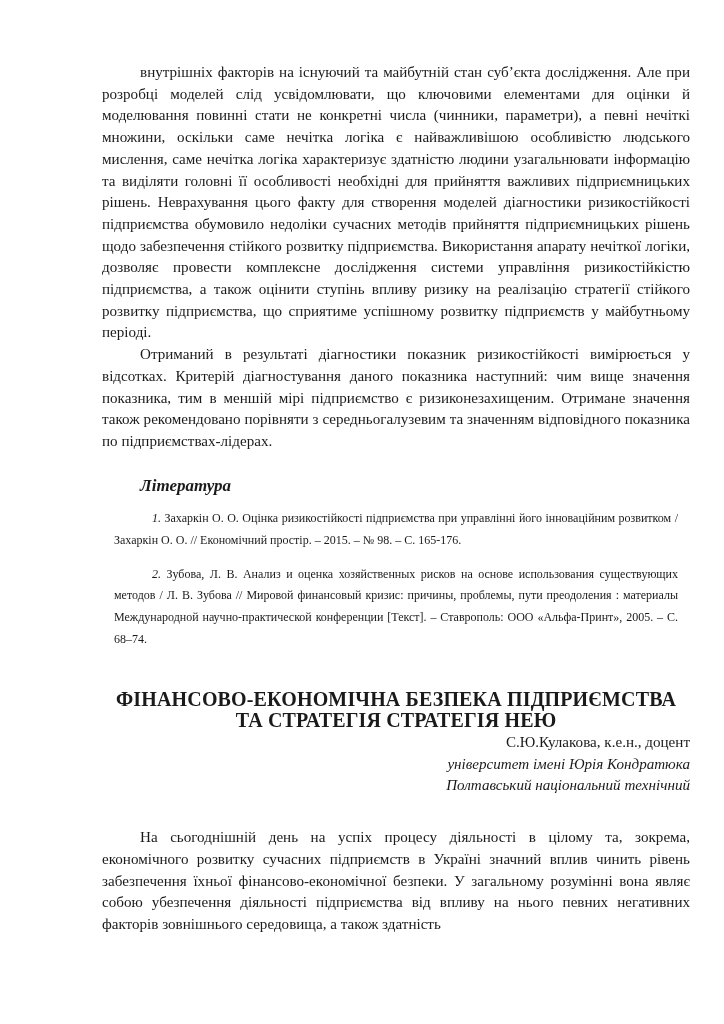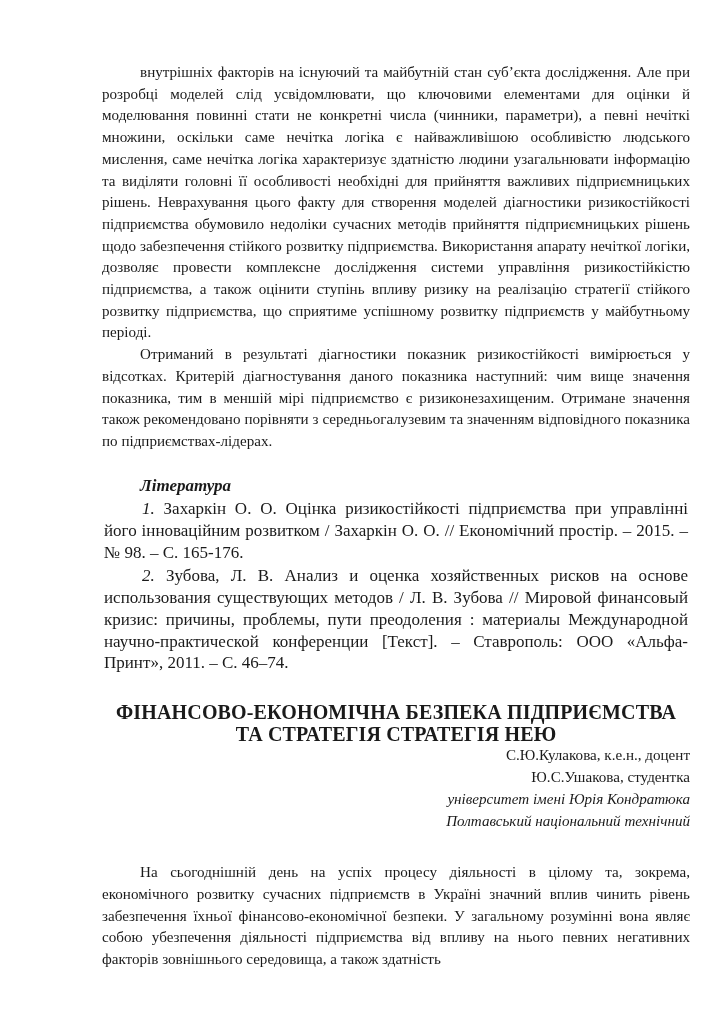--- a/index.html
+++ b/index.html
@@ -43,22 +43,22 @@
     line-height: 21.7px;
     font-weight: bold;
     font-style: italic;
     text-indent: 38px;
     text-align: left;
   }
   .spacer-refs {
     height: 22px;
   }
   p.ref-item {
-    margin: 2px;
-    font-size: 17px;
+    margin: 12px;
+    font-size: 12px;
     line-height: 21.7px;
     text-align: justify;
     text-indent: 38px;
   }
   .ref-num {
     font-style: italic;
   }
   .title-block {
     margin: 0;
     text-align: center;
@@ -117,32 +117,31 @@
 
     <p class="refs-heading">Література</p>
 
     <p class="ref-item">
       <span class="ref-num">1.</span>
       <span>Захаркін О. О. Оцінка ризикостійкості підприємства при управлінні його інноваційним розвитком / Захаркін О. О. // Економічний простір. – 2015. – № 98. – С. 165-176.</span>
     </p>
 
     <p class="ref-item">
       <span class="ref-num">2.</span>
-      <span>Зубова, Л. В. Анализ и оценка хозяйственных рисков на основе использования существующих методов / Л. В. Зубова // Мировой финансовый кризис: причины, проблемы, пути преодоления : материалы Международной научно-практической   конференции [Текст]. – Ставрополь: ООО «Альфа-Принт», 2011. – С. 46–74.</span>
+      <span>Зубова, Л. В. Анализ и оценка хозяйственных рисков на основе использования существующих методов / Л. В. Зубова // Мировой финансовый кризис: причины, проблемы, пути преодоления : материалы Международной научно-практической   конференции [Текст]. – Ставрополь: ООО «Альфа-Принт», 2005. – С. 68–74.</span>
     </p>
 
     <div class="spacer-title"></div>
 
     <div class="title-block">
       <p class="art-title">ФІНАНСОВО-ЕКОНОМІЧНА БЕЗПЕКА ПІДПРИЄМСТВА</p>
       <p class="art-title">ТА СТРАТЕГІЯ СТРАТЕГІЯ НЕЮ</p>
     </div>
 
     <p class="authors">С.Ю.Кулакова, к.е.н., доцент</p>
-    <p class="authors">Ю.С.Ушакова, студентка</p>
     <p class="affil">університет імені Юрія Кондратюка</p>
     <p class="affil">Полтавський національний технічний</p>
 
     <div class="spacer-after-authors"></div>
 
     <p class="body-par">На сьогоднішній день на успіх процесу діяльності в цілому та, зокрема, економічного розвитку сучасних підприємств в Україні значний вплив чинить рівень забезпечення їхньої фінансово-економічної безпеки. У загальному розумінні вона являє собою убезпечення діяльності підприємства від впливу на нього певних негативних факторів зовнішнього середовища, а також здатність</p>
 
   </div>
 
   <div class="page-number">180</div>

